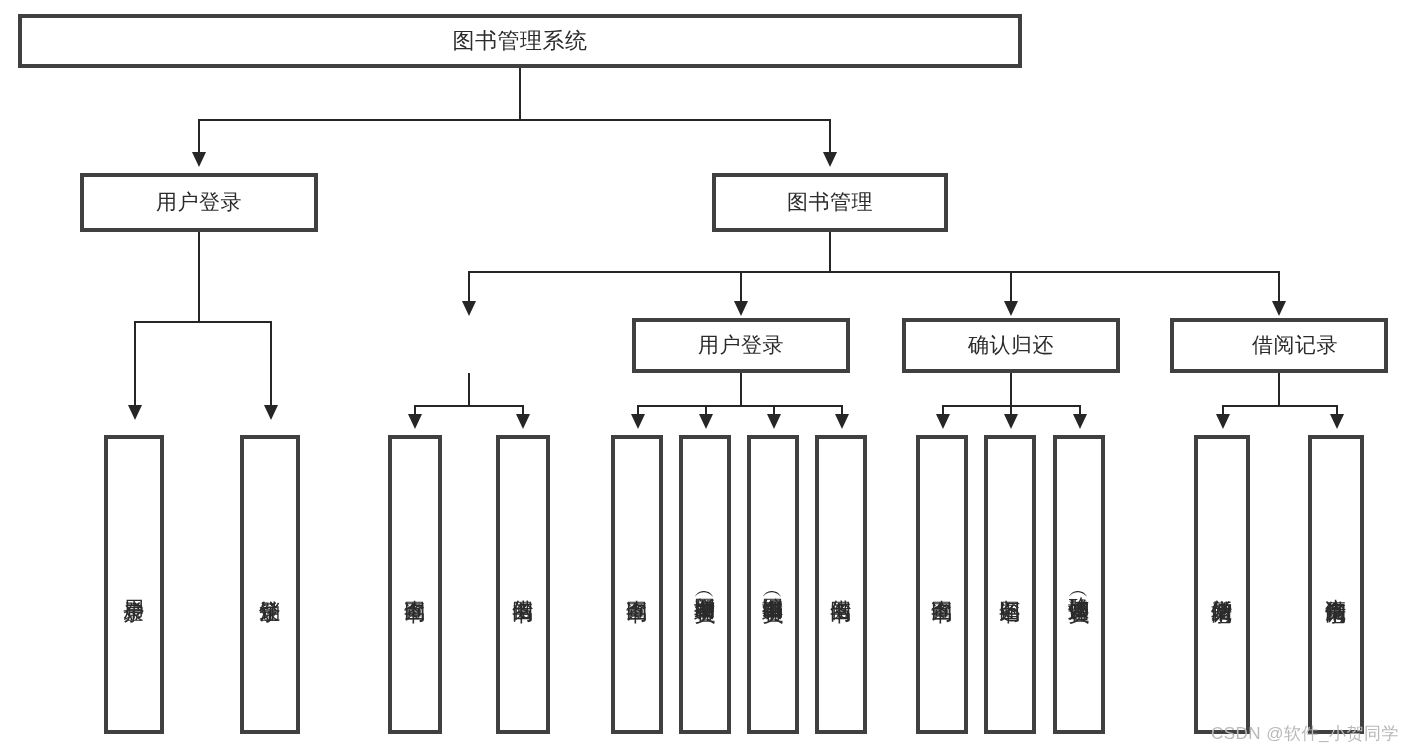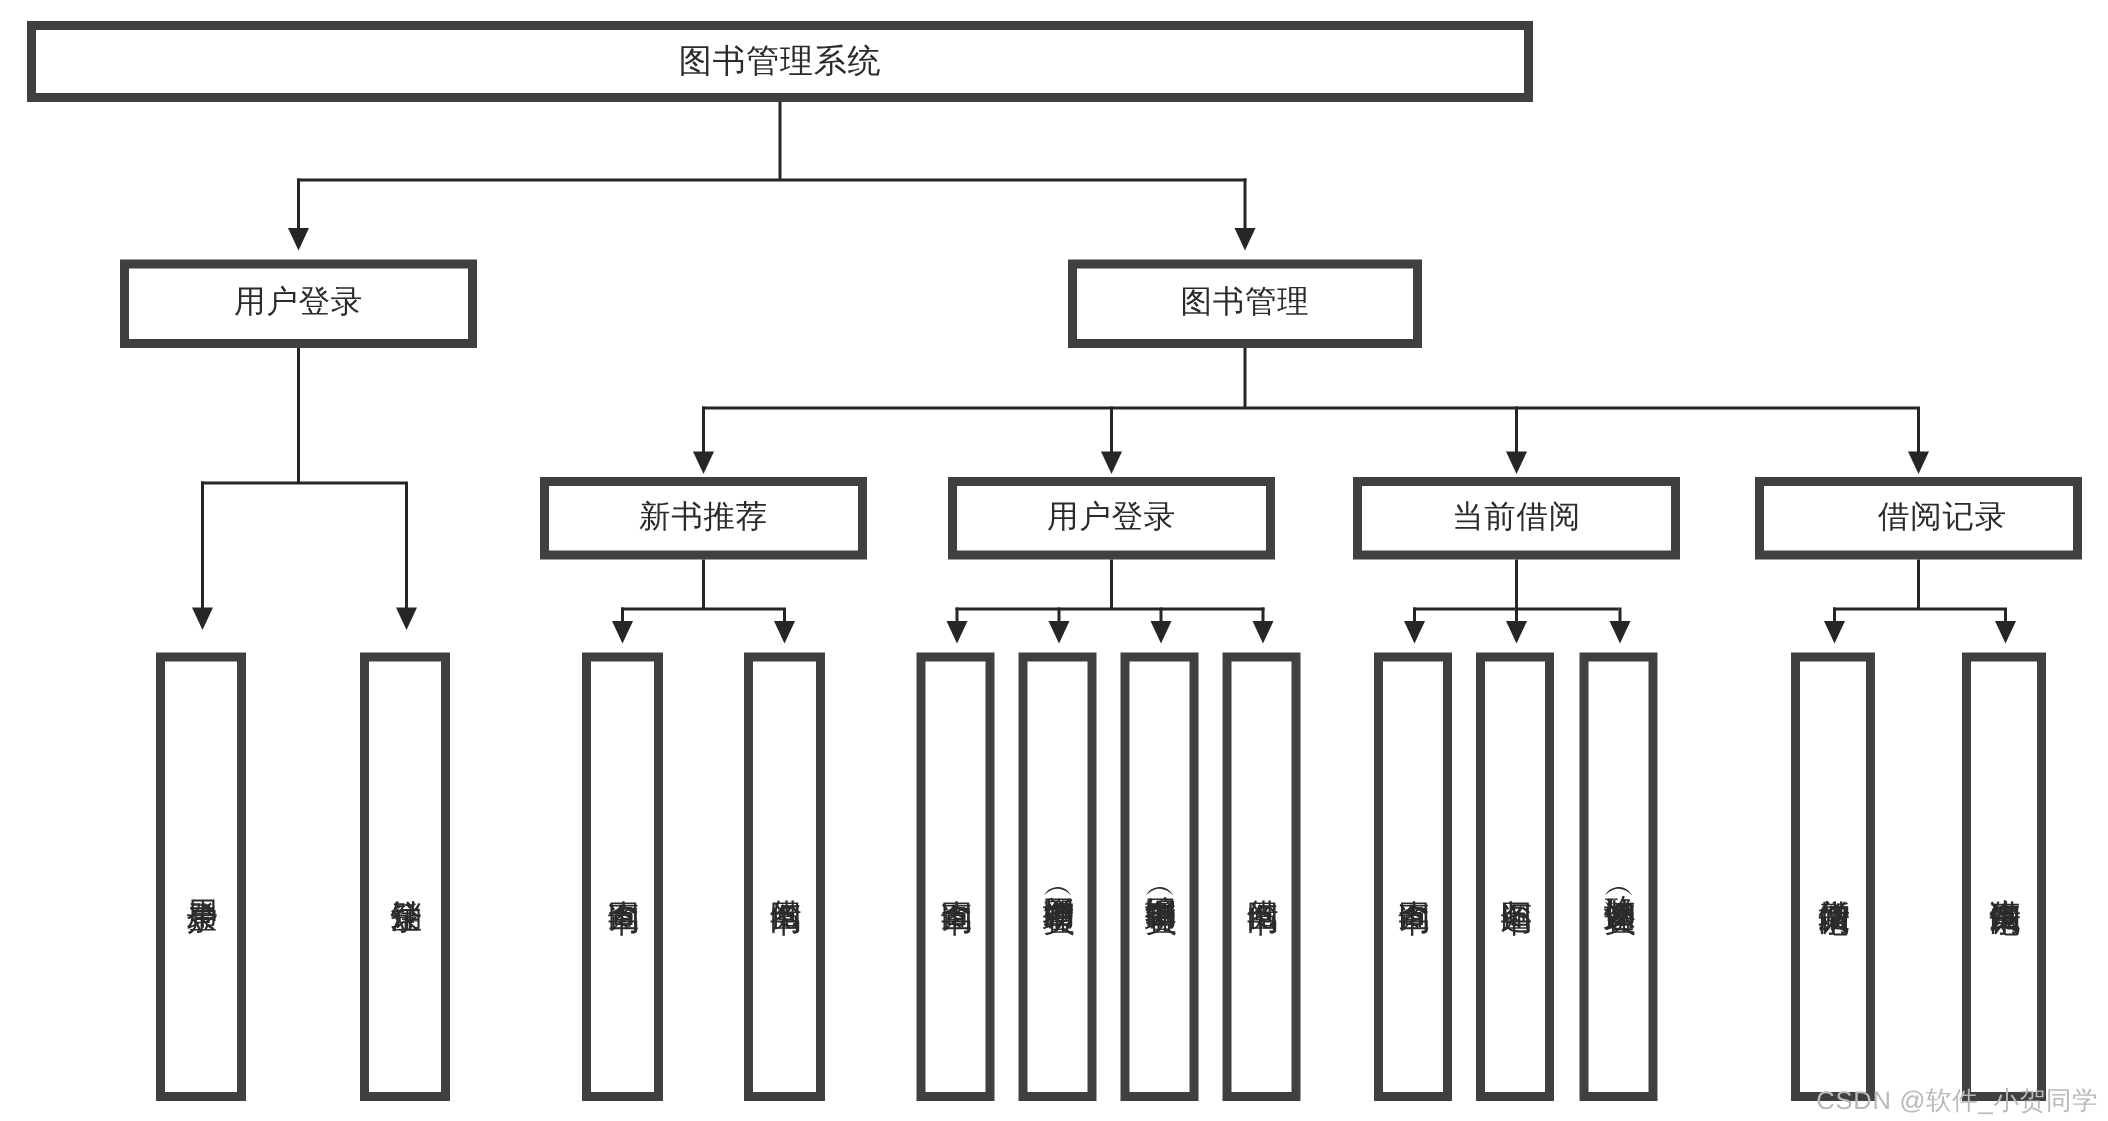--- a/index.html
+++ b/index.html
@@ -16,21 +16,21 @@
     width: 1405px;
     height: 747px;
     background: #ffffff;
     overflow: hidden;
   }
   
   .node {
     position: absolute;
     box-sizing: border-box;
     background: #ffffff;
-    border: 6px solid #404040;
+    border: 4px solid #404040;
     display: flex;
     align-items: center;
     justify-content: center;
     color: #2b2b2b;
   }
   .node .lbl {
     display: block;
     text-align: center;
     line-height: 1.18;
     white-space: pre;
@@ -129,28 +129,25 @@
   <div class="hline" style="left:468px; top:271px; width:810px;"></div>
   <div class="vline" style="left:468px; top:271px; height:32px;"></div>
   <div class="arrow" style="left:462px; top:301px;"></div>
   <div class="vline" style="left:740px; top:271px; height:32px;"></div>
   <div class="arrow" style="left:734px; top:301px;"></div>
   <div class="vline" style="left:1010px; top:271px; height:32px;"></div>
   <div class="arrow" style="left:1004px; top:301px;"></div>
   <div class="vline" style="left:1278px; top:271px; height:32px;"></div>
   <div class="arrow" style="left:1272px; top:301px;"></div>
 
-  <div class="node h" style="left:360px; top:318px; width:218px; height:55px;">
-    <span class="lbl">新书推荐</span>
-  </div>
   <div class="node h" style="left:632px; top:318px; width:218px; height:55px;">
     <span class="lbl">用户登录</span>
   </div>
   <div class="node h" style="left:902px; top:318px; width:218px; height:55px;">
-    <span class="lbl">当前借阅</span>
+    <span class="lbl">确认归还</span>
   </div>
   <div class="node h" style="left:1170px; top:318px; width:218px; height:55px;padding-left:32px;">
     <span class="lbl">借阅记录</span>
   </div>
 
   <div class="vline" style="left:468px; top:373px; height:33px;"></div>
   <div class="hline" style="left:414px; top:405px; width:108px;"></div>
   <div class="vline" style="left:414px; top:405px; height:12px;"></div>
   <div class="arrow" style="left:408px; top:414px;"></div>
   <div class="vline" style="left:522px; top:405px; height:12px;"></div>

